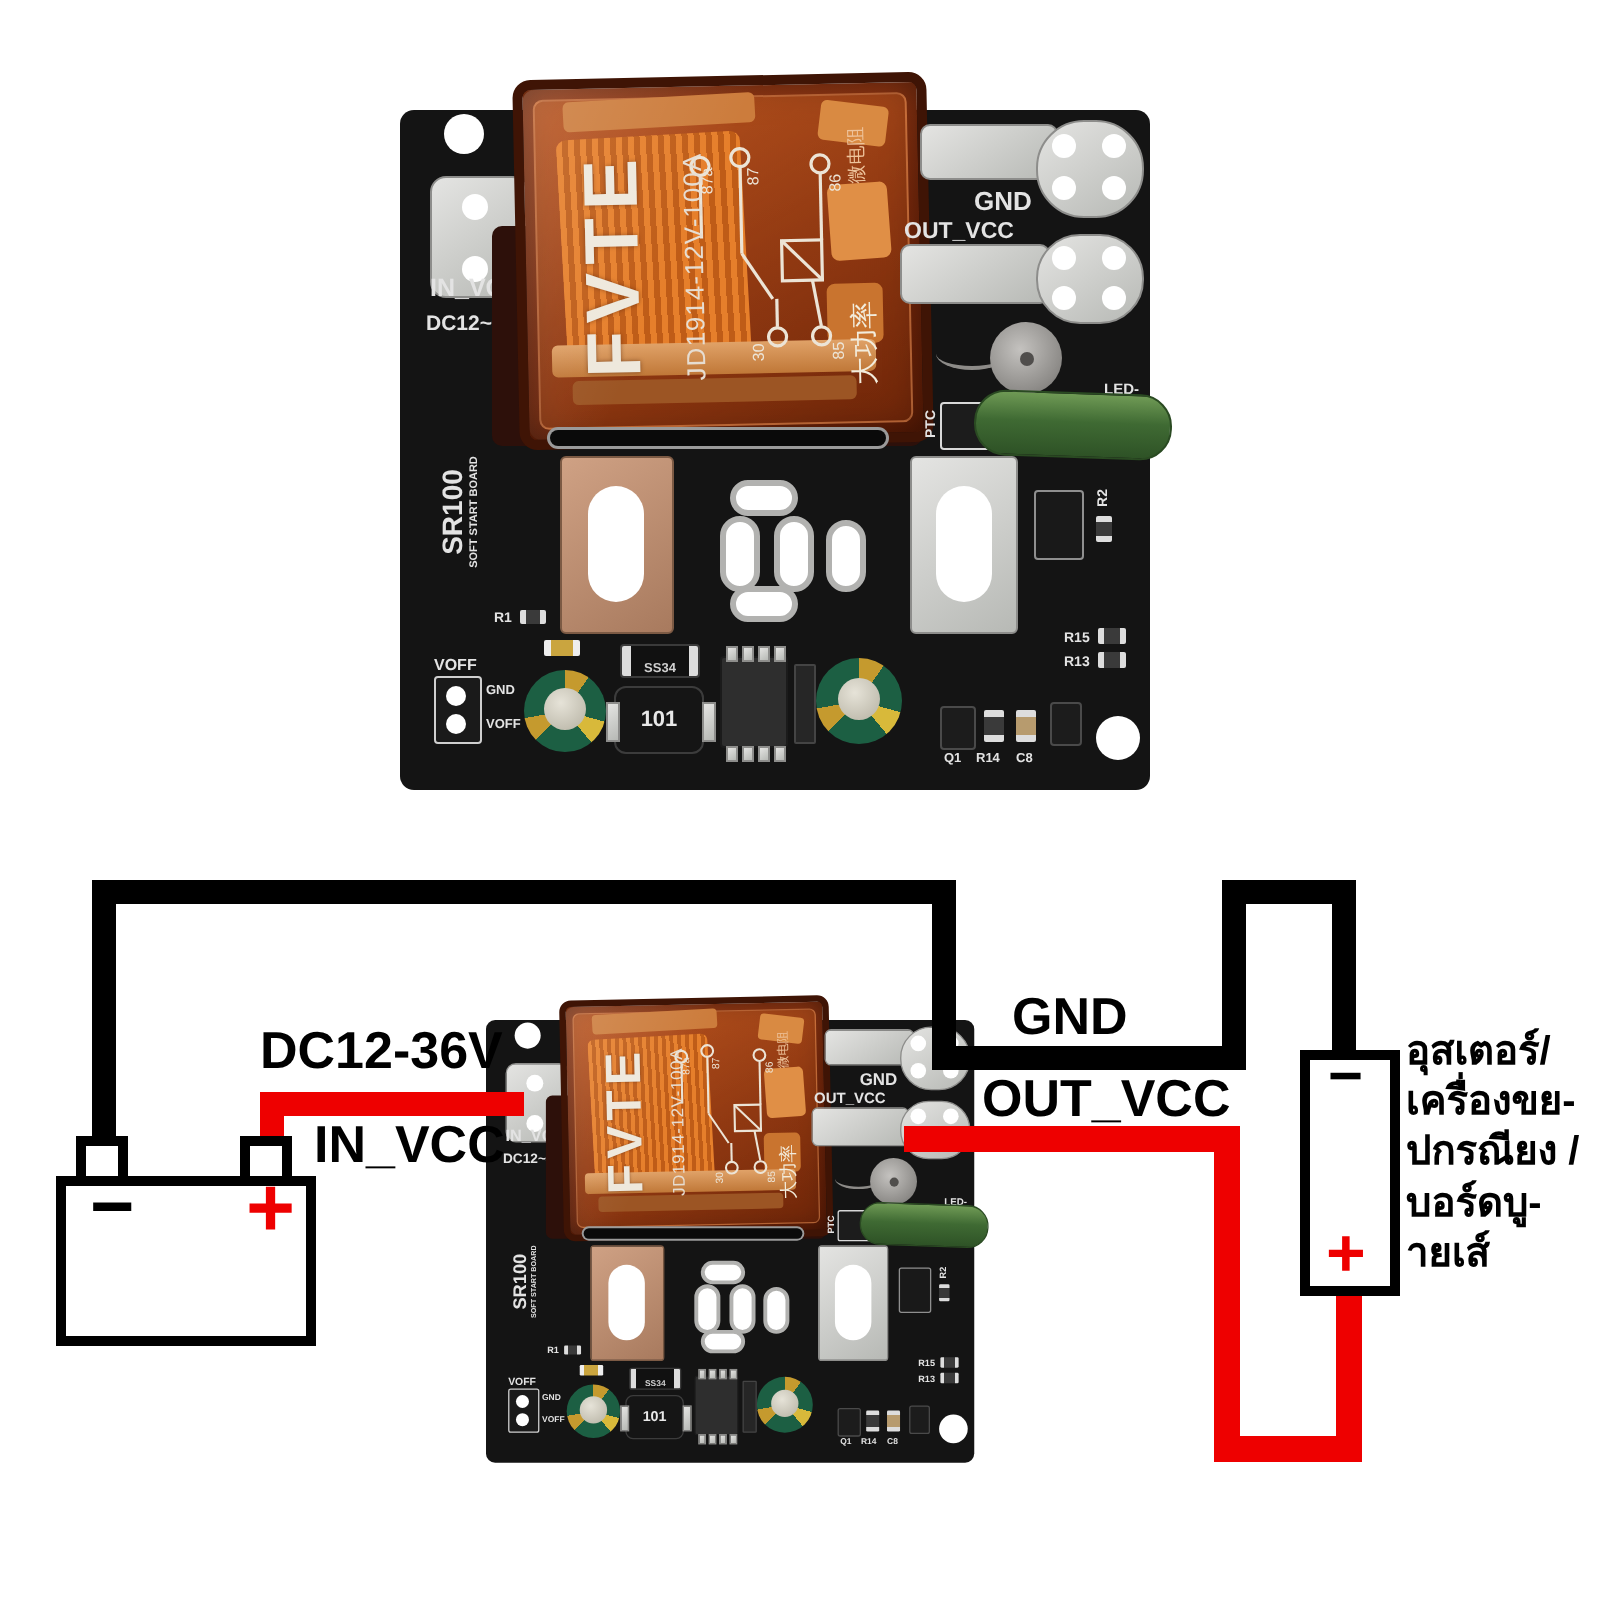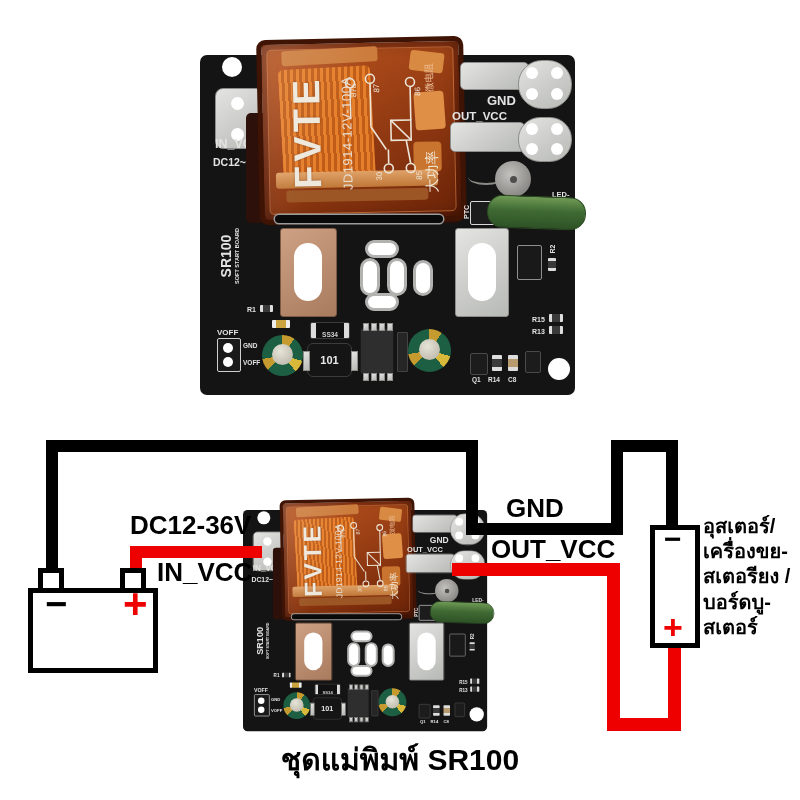--- a/index.html
+++ b/index.html
@@ -396,21 +396,20 @@
     </div>
 
     <div class="dlabel" style="left:130px;top:512px;">DC12-36V</div>
     <div class="dlabel" style="left:157px;top:559px;">IN_VCC</div>
     <div class="dlabel" style="left:506px;top:495px;">GND</div>
     <div class="dlabel" style="left:491px;top:536px;">OUT_VCC</div>
 
     <div class="abs" style="left:703px;top:514px;z-index:8;font-size:20px;font-weight:600;color:#000;line-height:1.26;">
       <div>อุสเตอร์/</div>
       <div>เครื่องขย-</div>
-      <div>สเตอรียง /</div>
+      <div>ปกรณียง /</div>
       <div>บอร์ดบู-</div>
-      <div>สเตอร์</div>
+      <div>ายเส์</div>
     </div>
   </div>
 
-  <div class="abs" style="left:0;top:736px;width:800px;text-align:center;font-size:30px;font-weight:bold;color:#000;z-index:8;">ชุดแม่พิมพ์ SR100</div>
 
 </div>
 
 </body></html>

